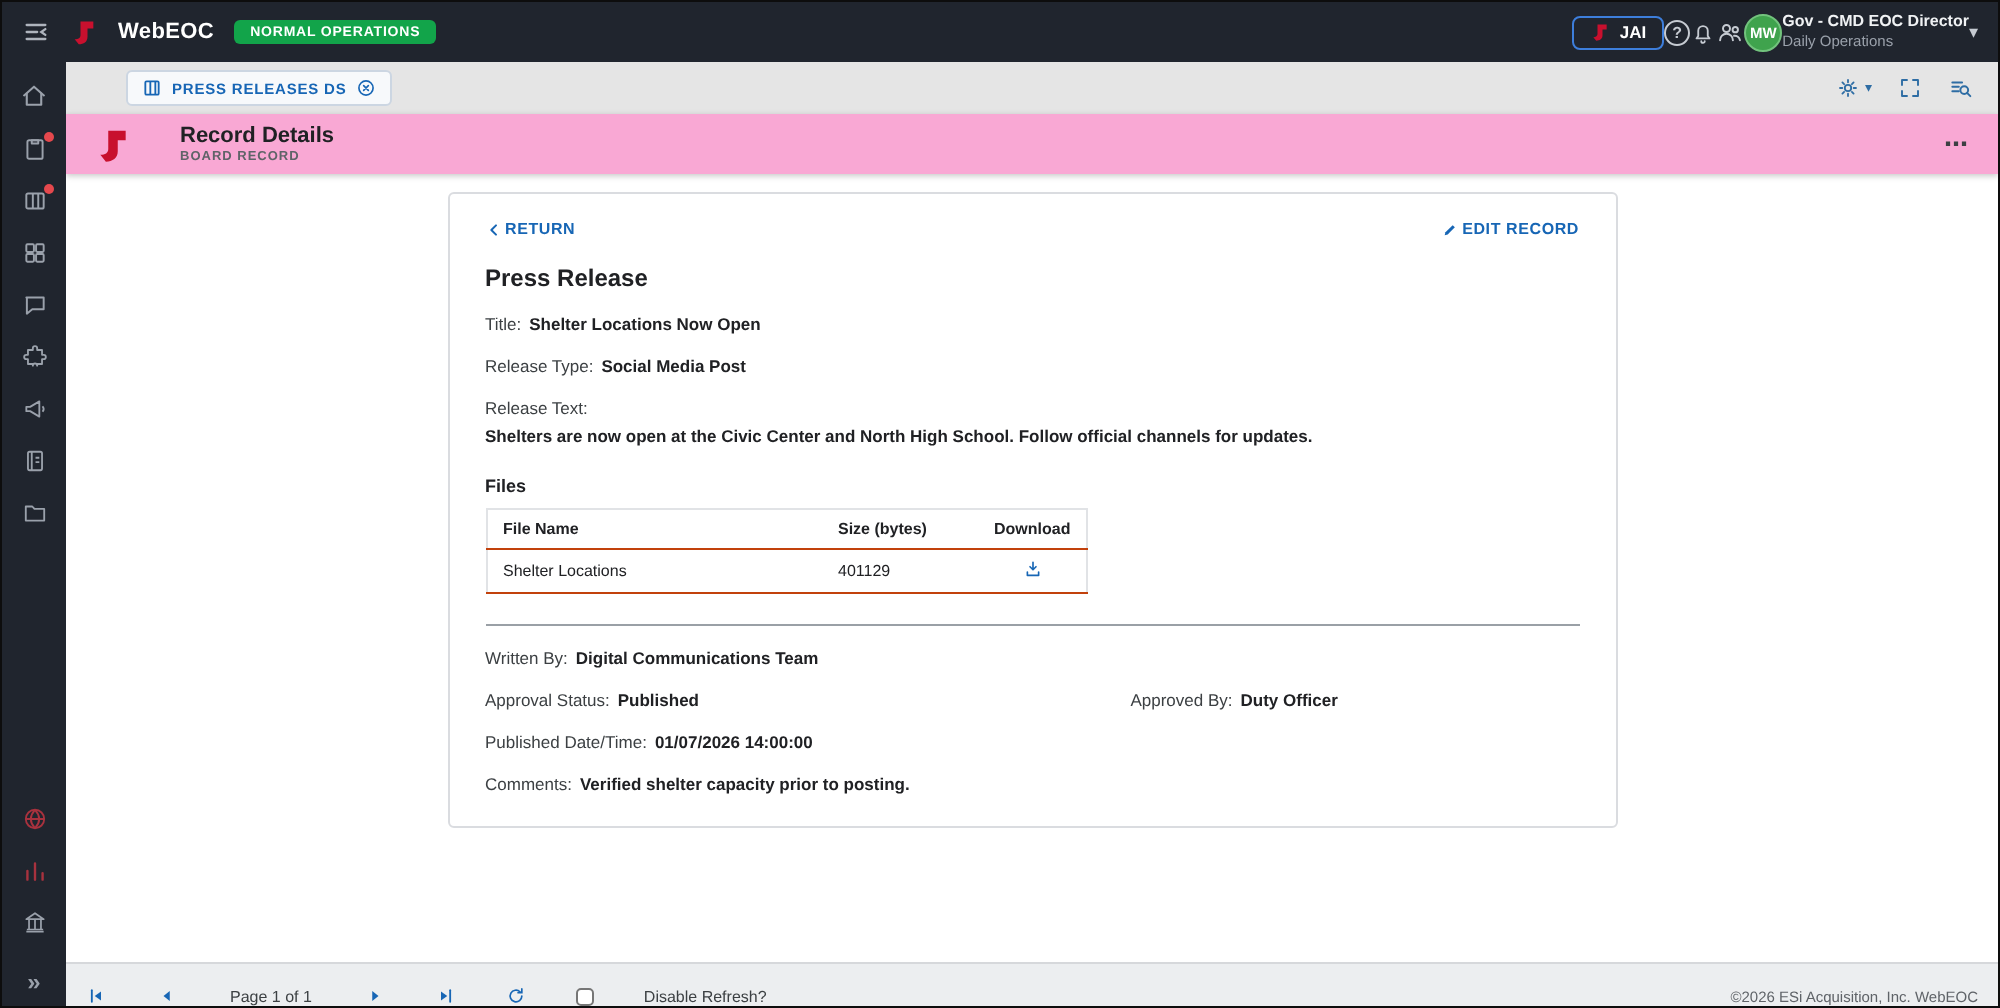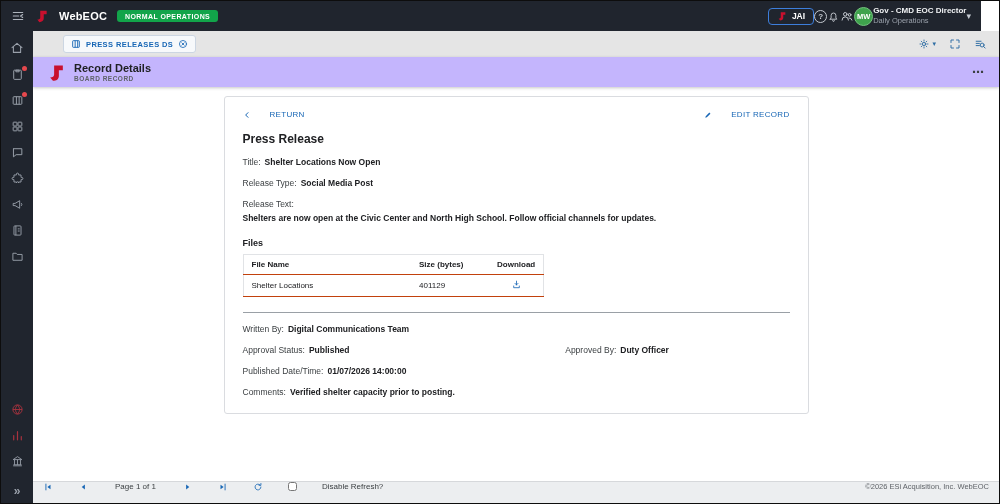--- a/index.html
+++ b/index.html
@@ -4,21 +4,21 @@
 <style>
   * { box-sizing: border-box; margin: 0; padding: 0; }
   html,body { background:#2b2b2b; }
   .screen{
     width:1000px;height:504px;position:relative;overflow:hidden;
     font-family:"Liberation Sans","DejaVu Sans",sans-serif;
     background:#ffffff;border:1px solid #0d0d0d;
   }
   
   .topbar{
-    position:absolute;top:0;left:0;right:18px;height:30px;
+    position:absolute;top:0;left:0;right:0;height:30px;
     background:#20252e;display:flex;align-items:center;gap:10px;padding:0 10px;z-index:5;
   }
   .tb-toggle{color:#aeb4bd;display:flex;cursor:pointer}
   .logo-mark{display:flex}
   .app-name{color:#ffffff;font-size:11px;font-weight:700;letter-spacing:.2px}
   .status-badge{
     background:#12a44a;color:#fff;font-size:7px;font-weight:700;letter-spacing:.4px;
     padding:2.5px 8px;border-radius:3px;line-height:1;
   }
   .tb-right{margin-left:auto;display:flex;align-items:center;gap:0}
@@ -64,35 +64,35 @@
     display:flex;align-items:center;gap:5px;background:#f7f9fb;border:1px solid #ccd6e2;
     border-radius:3px;padding:3px 7px;margin-left:18px;cursor:pointer;
   }
   .tab-label{color:#1766b5;font-size:7.5px;font-weight:700;letter-spacing:.4px}
   .tab-ico{color:#1766b5;display:flex}
   .tabbar-right{margin-left:auto;display:flex;align-items:center;gap:13px}
   .tbr-ico{color:#2e6da4;display:flex;align-items:center;cursor:pointer}
   .tbr-caret{font-size:7px;margin-left:2px}
   
   .page-header{
-    height:30px;background:#c4b5fd;display:flex;align-items:center;gap:8px;padding:0 14px;
+    height:30px;background:#f9a8d4;display:flex;align-items:center;gap:24px;padding:0 14px;
     box-shadow:0 1px 3px rgba(0,0,0,.22);z-index:3;flex:0 0 auto;justify-content:flex-end;
   }
   .ph-titles{display:flex;flex-direction:column;line-height:1.15}
   .ph-title{font-size:11px;font-weight:700;color:#202124}
   .ph-sub{font-size:6.5px;color:#5f6368;letter-spacing:.5px;font-weight:600}
   .ph-menu{margin-left:auto;color:#3c4043;font-size:12px;font-weight:700;cursor:pointer;letter-spacing:1px}
   
   .content{flex:1;background:#ffffff;overflow:hidden}
   .card{
     width:585px;margin:9px auto 0;background:#fff;border:1px solid #dadce0;border-radius:3px;
     padding:13px 18px 16px;
   }
   .card-links{display:flex;justify-content:space-between;align-items:center}
-  .link{color:#1766b5;font-size:8px;font-weight:400;letter-spacing:.3px;display:flex;align-items:center;gap:19px;cursor:pointer}
+  .link{color:#1766b5;font-size:8px;font-weight:700;letter-spacing:.3px;display:flex;align-items:center;gap:2px;cursor:pointer}
   .sec-title{font-size:12px;font-weight:700;color:#202124;margin-top:13px}
   .frow{margin-top:11px;font-size:8.5px;color:#3c4043;display:flex;gap:4px;align-items:baseline}
   .frow b,.fval{color:#202124;font-weight:700}
   .fblock{margin-top:11px;font-size:8.5px;color:#3c4043}
   .fblock .fval{display:block;margin-top:4px}
   .files-wrap{margin-top:15px}
   .files-title{font-size:9px;font-weight:700;color:#202124}
   table.files{border-collapse:collapse;margin-top:6px;border:1px solid #e1e3e6}
   table.files th,table.files td{
     font-size:8px;padding:5px 8px;border-bottom:1px solid #c2410c;text-align:left;color:#202124;
@@ -100,21 +100,21 @@
   table.files th{font-weight:700}
   .col-name{width:168px}
   .col-size{width:78px;text-align:right}
   .col-dl{width:52px;text-align:center !important}
   .dl-ico{color:#1766b5;display:inline-flex;cursor:pointer}
   .divider{border:none;border-top:1px solid #9aa0a6;margin-top:15px}
   .two-col{display:grid;grid-template-columns:59% 1fr;margin-top:11px}
   .two-col .frow{margin-top:0}
   
   .footerbar{
-    height:22px;background:#eceef0;border-top:1px solid #d6d8db;display:flex;align-items:flex-start;
+    height:22px;background:#eceef0;border-top:1px solid #d6d8db;display:flex;align-items:flex-end;
     gap:25px;padding:0 10px;flex:0 0 auto;
   }
   .pg-ico{color:#1766b5;display:flex;cursor:pointer}
   .pg-text{font-size:8px;color:#3c4043;margin:0 2px}
   .chk{width:9px;height:9px;accent-color:#1766b5;cursor:pointer}
   .chk-label{font-size:8px;color:#3c4043;cursor:pointer}
   .copyright{margin-left:auto;font-size:7.5px;color:#5f6368}
   svg{display:block}
 </style>
 </head>

